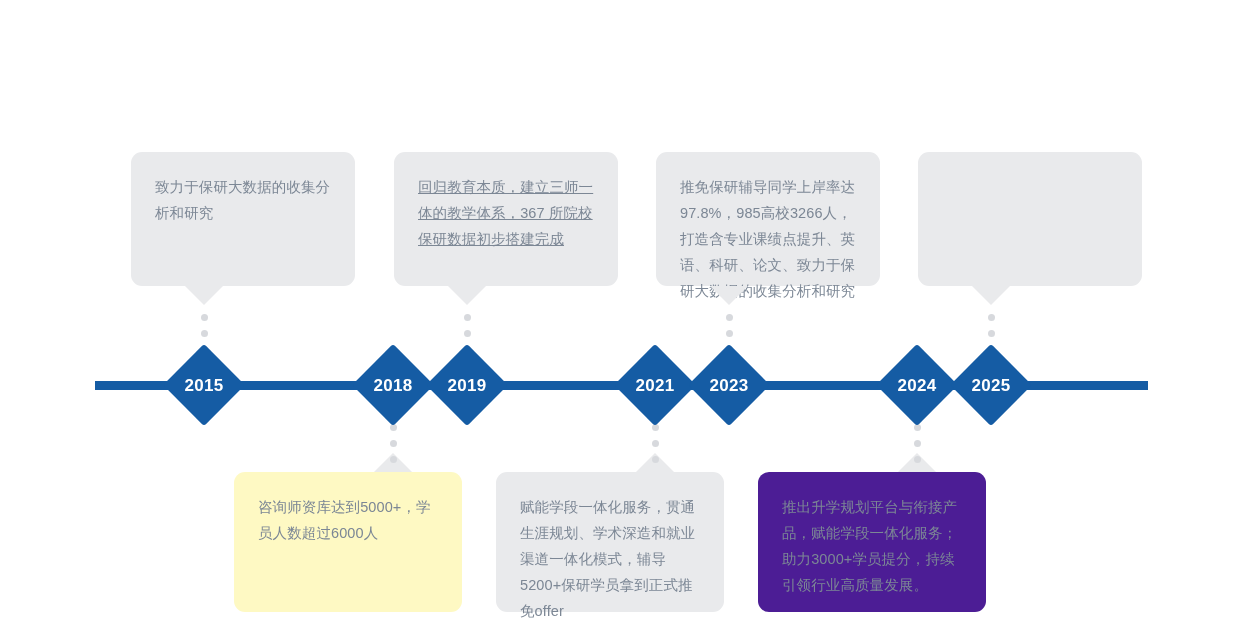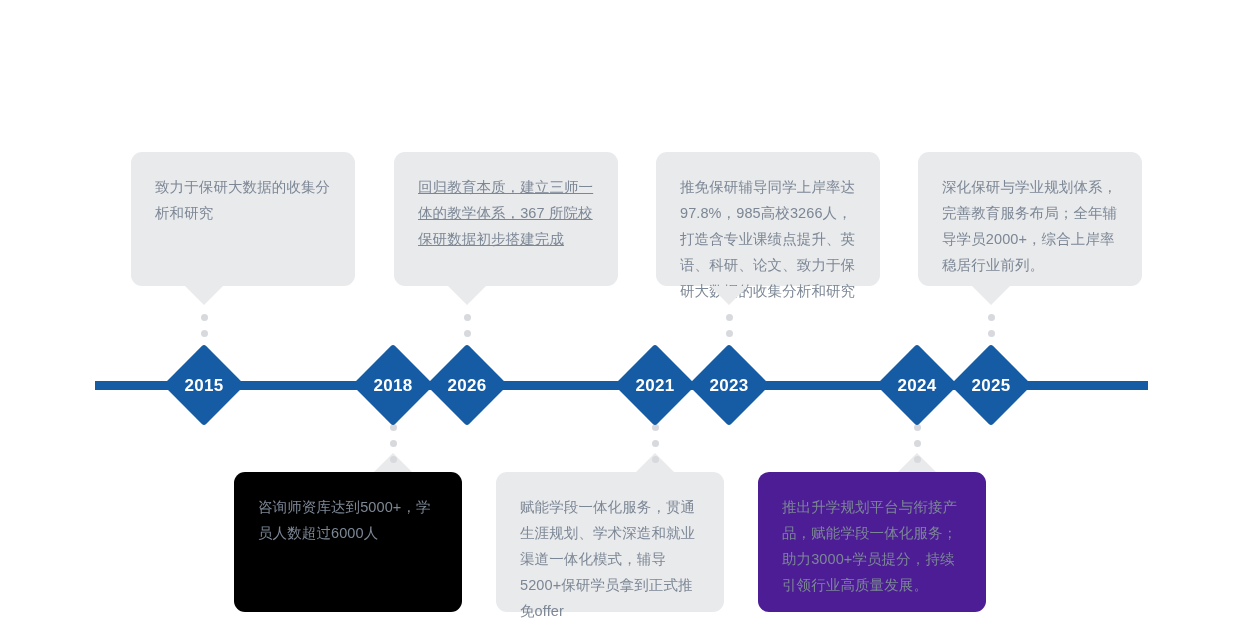--- a/index.html
+++ b/index.html
@@ -84,42 +84,42 @@
         <p style="color: rgb(124, 135, 149);">致力于保研大数据的收集分析和研究</p>
         <div class="tail down" style="left: 54px; top: 134px; border-top-color: rgb(233, 234, 236);"></div>
       </div>
       <div class="dots" style="left: 200.5px; top: 314px;">
         <i style="background: rgb(215, 217, 221);"></i>
         <i style="background: rgb(215, 217, 221);"></i>
         <i style="background: rgb(215, 217, 221);"></i>
       </div>
       <div class="node" style="left: 175px; top: 356px; background: rgb(21, 92, 164);"></div>
       <div class="node-label" style="left: 165px; top: 377px;">2015</div>
-      <div class="card" style="left: 234px; top: 472px; width: 228px; height: 140px; background: #000000;">
+      <div class="card" style="left: 234px; top: 472px; width: 228px; height: 140px; background: #fef9c3;">
         <p style="color: rgb(124, 135, 149);">咨询师资库达到5000+，学员人数超过6000人</p>
         <div class="tail up" style="left: 140px; top: -19px; border-bottom-color: rgb(233, 234, 236);"></div>
       </div>
       <div class="dots" style="left: 389.5px; top: 424px;">
         <i style="background: rgb(215, 217, 221);"></i>
         <i style="background: rgb(215, 217, 221);"></i>
         <i style="background: rgb(215, 217, 221);"></i>
       </div>
       <div class="node" style="left: 364px; top: 356px; background: rgb(21, 92, 164);"></div>
       <div class="node-label" style="left: 354px; top: 377px;">2018</div>
       <div class="card" style="left: 394px; top: 152px; width: 224px; height: 134px; background: rgb(233, 234, 236);">
         <p style="color: rgb(124, 135, 149); text-decoration: underline;">回归教育本质，建立三师一体的教学体系，367 所院校保研数据初步搭建完成</p>
         <div class="tail down" style="left: 54px; top: 134px; border-top-color: rgb(233, 234, 236);"></div>
       </div>
       <div class="dots" style="left: 463.5px; top: 314px;">
         <i style="background: rgb(215, 217, 221);"></i>
         <i style="background: rgb(215, 217, 221);"></i>
         <i style="background: rgb(215, 217, 221);"></i>
       </div>
       <div class="node" style="left: 438px; top: 356px; background: rgb(21, 92, 164);"></div>
-      <div class="node-label" style="left: 428px; top: 377px;">2026</div>
+      <div class="node-label" style="left: 428px; top: 377px;">2019</div>
       <div class="card" style="left: 496px; top: 472px; width: 228px; height: 140px; background: rgb(233, 234, 236);">
         <p style="color: rgb(124, 135, 149);">赋能学段一体化服务，贯通生涯规划、学术深造和就业渠道一体化模式，辅导5200+保研学员拿到正式推免offer</p>
         <div class="tail up" style="left: 140px; top: -19px; border-bottom-color: rgb(233, 234, 236);"></div>
       </div>
       <div class="dots" style="left: 651.5px; top: 424px;">
         <i style="background: rgb(215, 217, 221);"></i>
         <i style="background: rgb(215, 217, 221);"></i>
         <i style="background: rgb(215, 217, 221);"></i>
       </div>
       <div class="node" style="left: 626px; top: 356px; background: rgb(21, 92, 164);"></div>
@@ -140,21 +140,20 @@
         <div class="tail up" style="left: 140px; top: -19px; border-bottom-color: rgb(233, 234, 236);"></div>
       </div>
       <div class="dots" style="left: 913.5px; top: 424px;">
         <i style="background: rgb(215, 217, 221);"></i>
         <i style="background: rgb(215, 217, 221);"></i>
         <i style="background: rgb(215, 217, 221);"></i>
       </div>
       <div class="node" style="left: 888px; top: 356px; background: rgb(21, 92, 164);"></div>
       <div class="node-label" style="left: 878px; top: 377px;">2024</div>
       <div class="card" style="left: 918px; top: 152px; width: 224px; height: 134px; background: rgb(233, 234, 236);">
-        <p style="color: rgb(124, 135, 149);">深化保研与学业规划体系，完善教育服务布局；全年辅导学员2000+，综合上岸率稳居行业前列。</p>
         <div class="tail down" style="left: 54px; top: 134px; border-top-color: rgb(233, 234, 236);"></div>
       </div>
       <div class="dots" style="left: 987.5px; top: 314px;">
         <i style="background: rgb(215, 217, 221);"></i>
         <i style="background: rgb(215, 217, 221);"></i>
         <i style="background: rgb(215, 217, 221);"></i>
       </div>
       <div class="node" style="left: 962px; top: 356px; background: rgb(21, 92, 164);"></div>
       <div class="node-label" style="left: 952px; top: 377px;">2025</div>
     </div>

